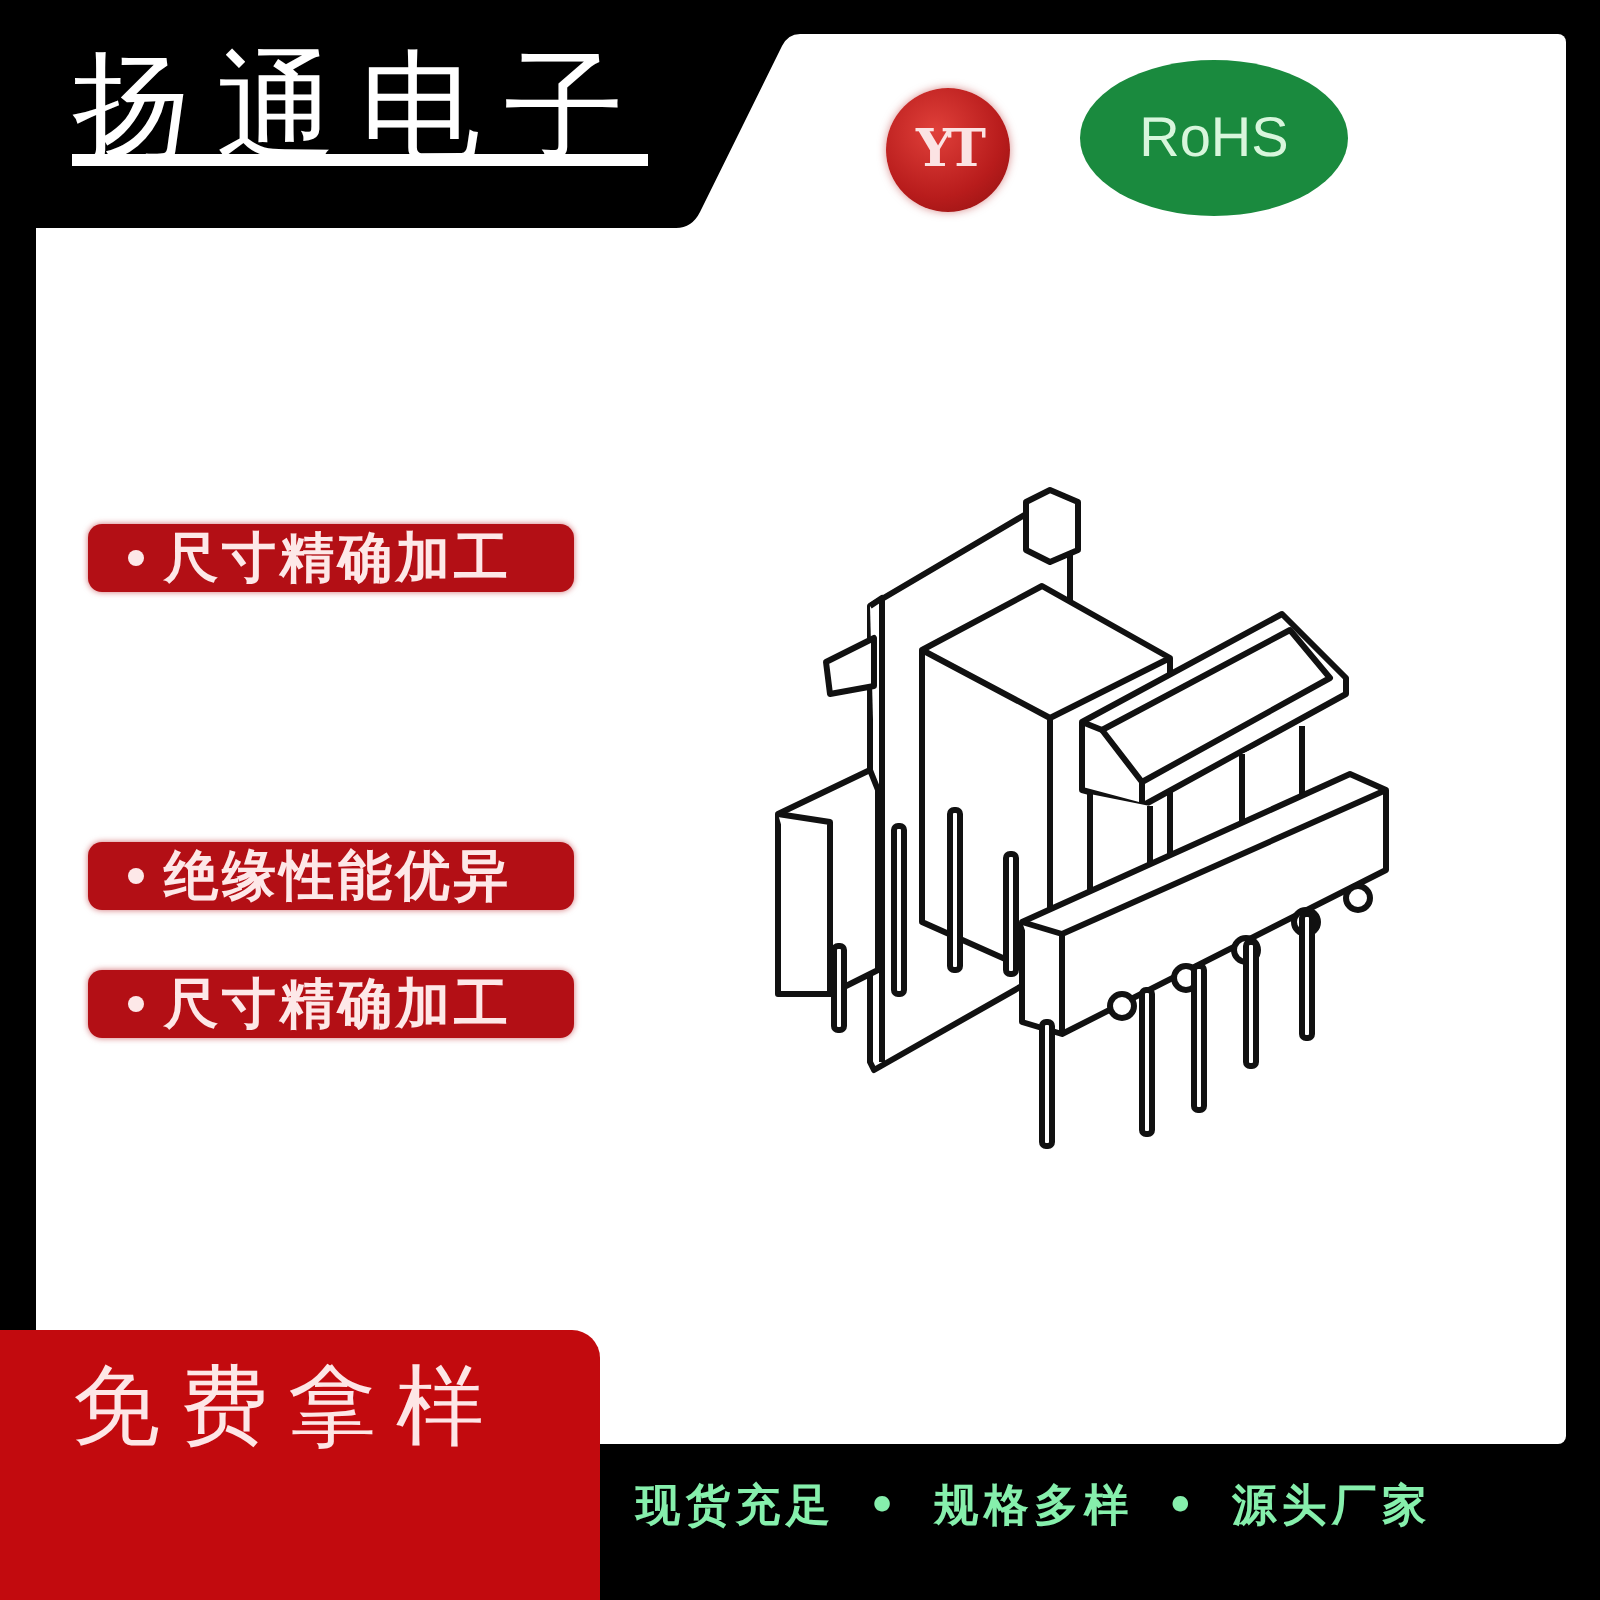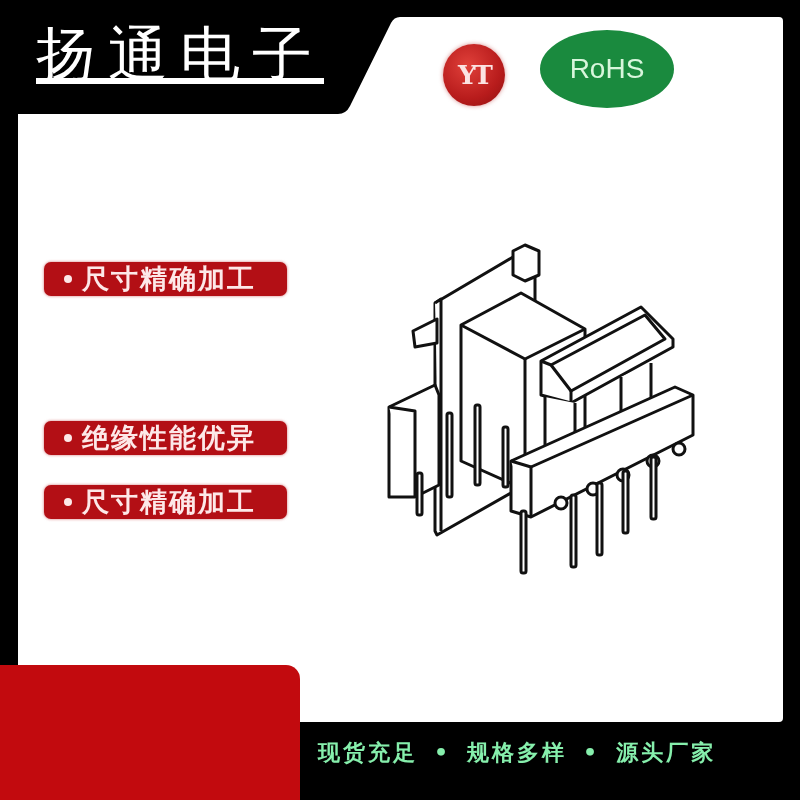--- a/index.html
+++ b/index.html
@@ -87,18 +87,19 @@
 
   <g>
     <rect x="42" y="238" width="5" height="42" rx="2"></rect>
     <rect x="72" y="178" width="5" height="84" rx="2"></rect>
     <rect x="100" y="170" width="5" height="80" rx="2"></rect>
     <rect x="128" y="192" width="5" height="60" rx="2"></rect>
   </g>
 </svg>
 
 <div class="cta-block">
+  <div class="cta-line" style="top:14px;">免费拿样</div>
 </div>
 
 <div class="footer-strip"></div>
 <div class="footer-text">
   <span>现货充足</span><span class="sep">•</span><span>规格多样</span><span class="sep">•</span><span>源头厂家</span>
 </div>
 
 </body></html>

